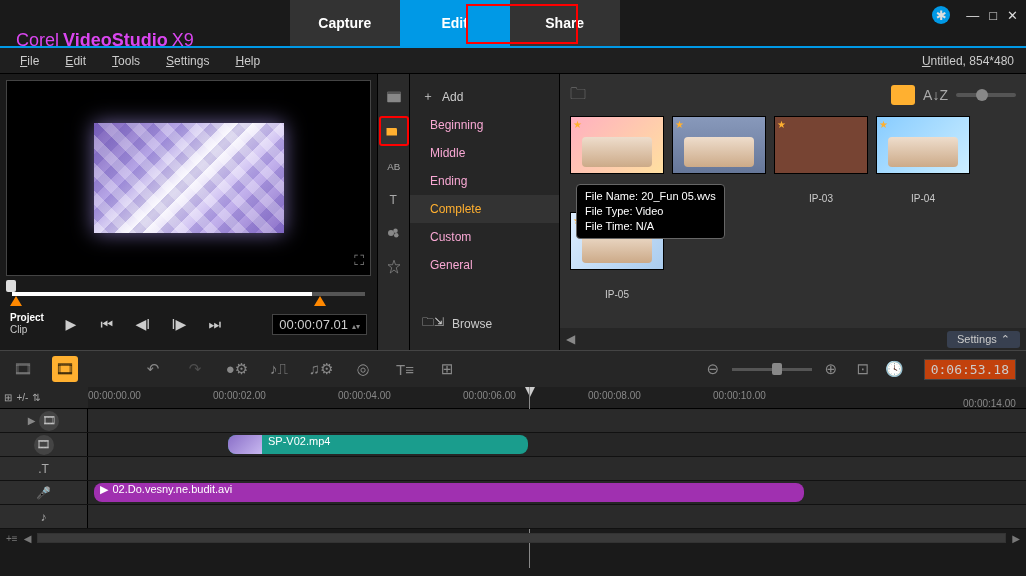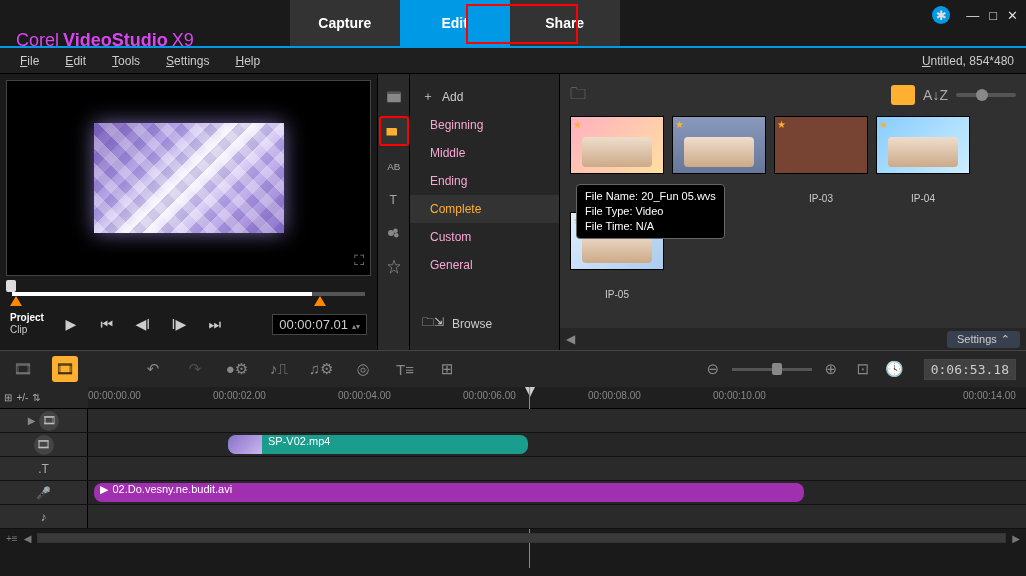--- a/index.html
+++ b/index.html
@@ -84,21 +84,21 @@
 .th-people { position:absolute; bottom:6px; left:50%; transform:translateX(-50%); width:70px; height:30px; background:linear-gradient(180deg,#eeddcc,#ccaa88); border-radius:4px; }
 
 .timeline-area { height: 226px; background:#1a1a1a; border-top:1px solid #444; }
 .tl-toolbar { height:36px; background:#262626; display:flex; align-items:center; padding:0 10px; gap:16px;}
 .tl-tbtn { width:26px; height:26px; display:flex; align-items:center; justify-content:center; color:#888; font-size:15px; cursor:pointer; border-radius:3px;}
 .tl-tbtn.active { background:#ffb030; color:#000;}
 .tl-toolbar .spacer { flex:1; }
 .tl-zoom { display:flex; align-items:center; gap:6px;}
 .tl-zoom-slider { width:80px; height:3px; background:#555; position:relative;}
 .tl-zoom-slider .knob{ position:absolute; left:40px; top:-5px; width:10px; height:12px; background:#888; border-radius:2px;}
-.tl-timecode { font-family:monospace; background:#404040; border:1px solid #444; padding:2px 6px; font-size:13px;}
+.tl-timecode { font-family:monospace; background:#c2410c; border:1px solid #444; padding:2px 6px; font-size:13px;}
 
 .tl-ruler { height:22px; background:#1f1f1f; display:flex; position:relative; border-bottom:1px solid #000;}
 .tl-ruler-labels-col { width:88px; background:#262626; display:flex; align-items:center; gap:4px; padding:0 4px;}
 .tl-ruler-labels-col span { color:#aaa; font-size:10px; cursor:pointer;}
 .tl-ruler-track { flex:1; position:relative; font-size:10px; color:#888;}
 .tl-tick { position:absolute; top:3px; }
 .tl-playhead { position:absolute; top:0; width:10px; height:10px; background:#ccc; clip-path: polygon(0 0,100% 0,50% 100%); }
 .tl-playline { position:absolute; top:0; bottom:-160px; width:1px; background:#888;}
 
 .tl-tracks { position:relative; }
@@ -331,21 +331,21 @@
     <div class="tl-ruler-track" id="ruler-track">
       <div class="tl-playhead" style="left:437px;"></div>
       <div class="tl-playline" style="left:441px;"></div>
     <div class="tl-tick" style="left: 0px;">00:00:00.00</div>
         <div class="tl-tick" style="left: 125px;">00:00:02.00</div>
         <div class="tl-tick" style="left: 250px;">00:00:04.00</div>
         <div class="tl-tick" style="left: 375px;">00:00:06.00</div>
         <div class="tl-tick" style="left: 500px;">00:00:08.00</div>
         <div class="tl-tick" style="left: 625px;">00:00:10.00</div>
         <div class="tl-tick" style="left: 750px; margin-top: 28px;">00:00:12.00</div>
-        <div class="tl-tick" style="left: 875px;">00:00:14.00</div>
+        <div class="tl-tick" style="left: 875px; margin-top: 8px;">00:00:14.00</div>
       </div>
   </div>
 
   <div class="tl-tracks">
     <div class="tl-row">
       <div class="tl-row-head">
           <span style="font-size:10px;color:#888">▶</span>
           <div class="track-icon">🎞</div>
         </div>
       <div class="tl-row-body"></div>

